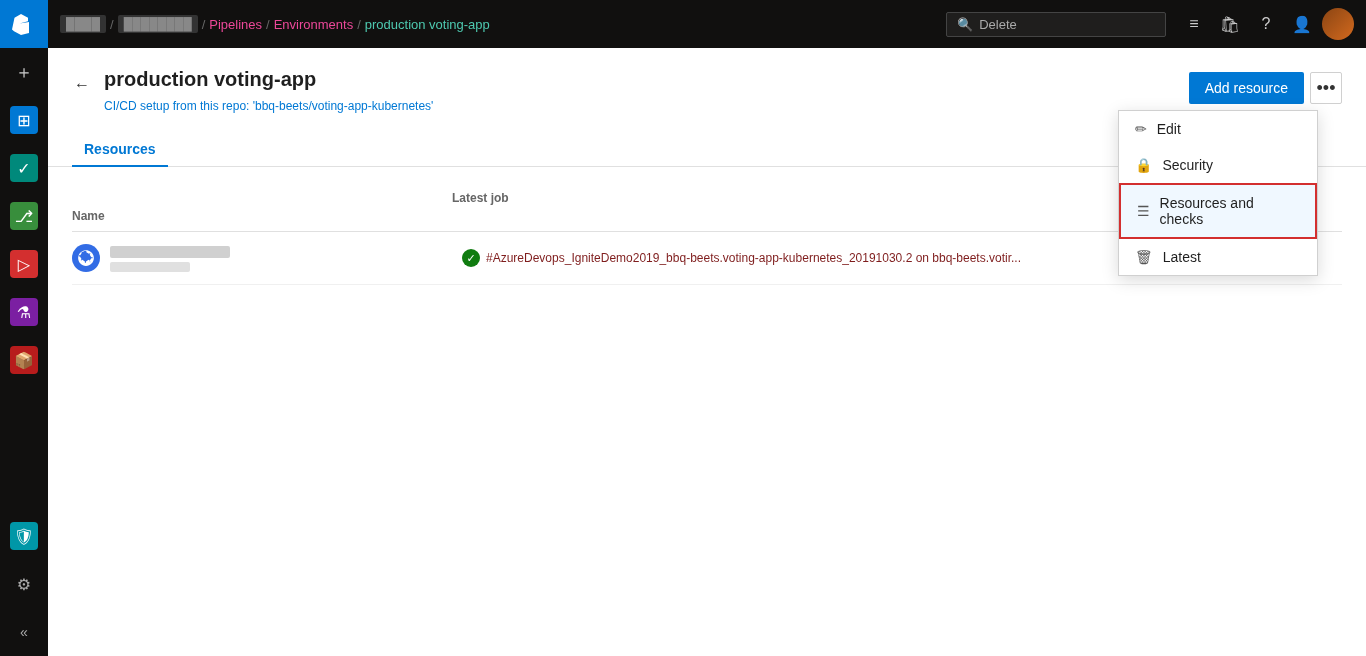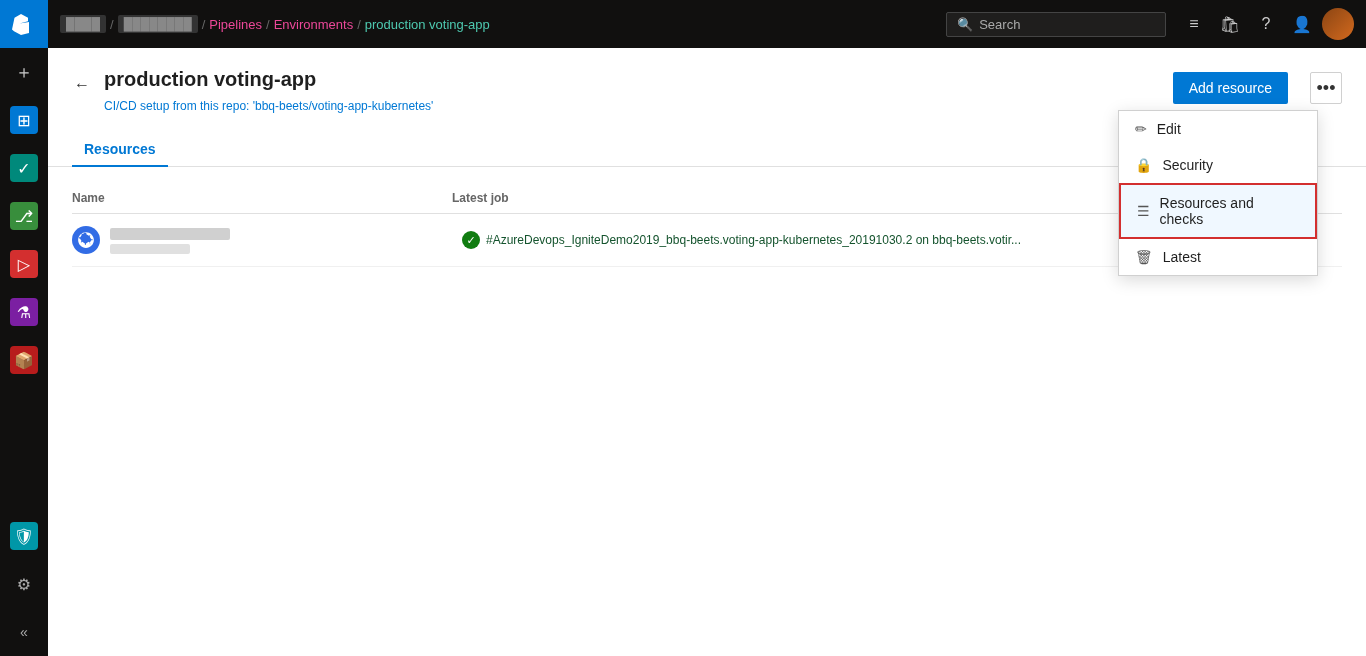--- a/index.html
+++ b/index.html
@@ -166,21 +166,21 @@
     .page-subtitle {
       font-size: 12px;
       color: #0078d4;
       margin-top: 8px;
       cursor: pointer;
     }
 
     .page-header-right {
       display: flex;
       align-items: center;
-      gap: 22px;
+      gap: 6px;
       margin-top: 4px;
     }
     .btn-primary {
       background: #0078d4;
       color: white;
       border: none;
       padding: 8px 16px;
       font-size: 14px;
       cursor: pointer;
       border-radius: 2px;
@@ -227,21 +227,21 @@
       flex: 1;
     }
     .table-header {
       display: flex;
       padding: 8px 0;
       border-bottom: 1px solid #e0e0e0;
       font-size: 12px;
       color: #666;
       font-weight: 600;
     }
-    .col-name { width: 380px; }
+    .col-name { width: 380px; margin-top: 18px; }
     .col-job { flex: 1; }
 
     .table-row-item {
       display: flex;
       align-items: center;
       padding: 12px 0;
       border-bottom: 1px solid #f0f0f0;
       font-size: 13px;
     }
     .resource-icon {
@@ -292,21 +292,21 @@
       border-radius: 50%;
       background: #107c10;
       display: flex;
       align-items: center;
       justify-content: center;
       color: white;
       font-size: 11px;
       flex-shrink: 0;
     }
     .job-text {
-      color: #14532d;
+      color: #7f1d1d;
       cursor: pointer;
       font-size: 12px;
       white-space: nowrap;
       overflow: hidden;
       text-overflow: ellipsis;
       max-width: 600px;
     }
 
     
     .context-menu {
@@ -388,21 +388,21 @@
       <span class="link" style="color:#888;font-size:12px;background:#333;padding:2px 6px;border-radius:2px;">████████</span>
       <span class="sep">/</span>
       <span class="link">Pipelines</span>
       <span class="sep">/</span>
       <span class="link">Environments</span>
       <span class="sep">/</span>
       <span class="current">production voting-app</span>
     </div>
     <div class="topbar-search">
       <span style="color:#aaa;">🔍</span>
-      <span>Search</span>
+      <span>Delete</span>
     </div>
     <div class="topbar-actions">
       <div class="topbar-action-btn">≡</div>
       <div class="topbar-action-btn">🛍</div>
       <div class="topbar-action-btn">?</div>
       <div class="topbar-action-btn">👤</div>
       <div class="avatar-placeholder" style="width:32px;height:32px;border-radius:50%;background:linear-gradient(135deg,#8b4513,#d2691e);cursor:pointer;"></div>
     </div>
   </div>
 

